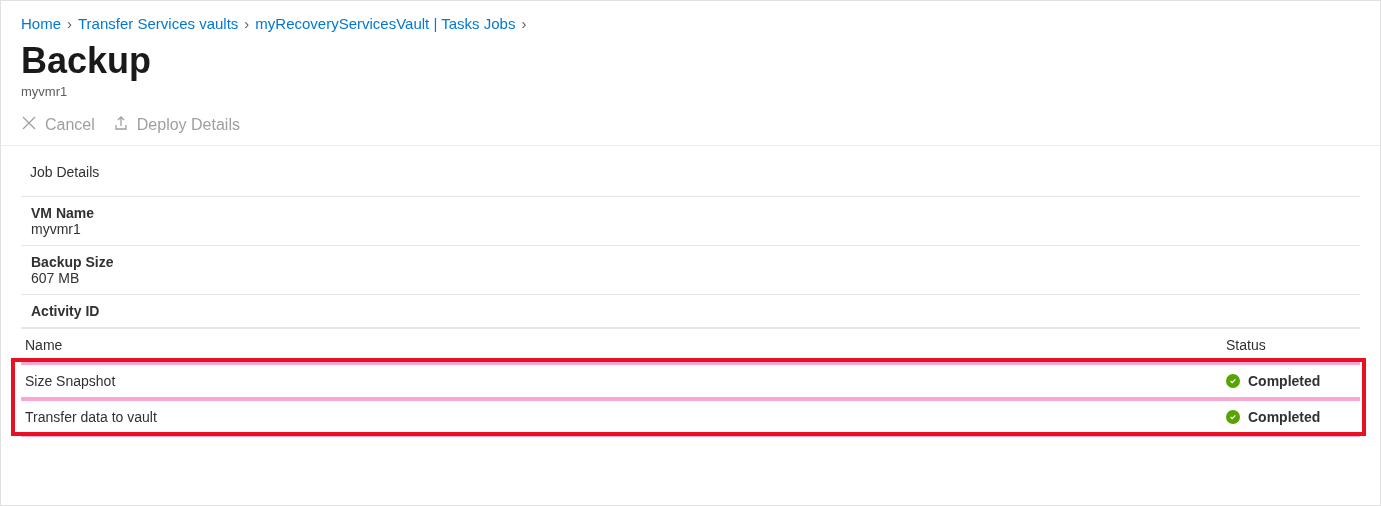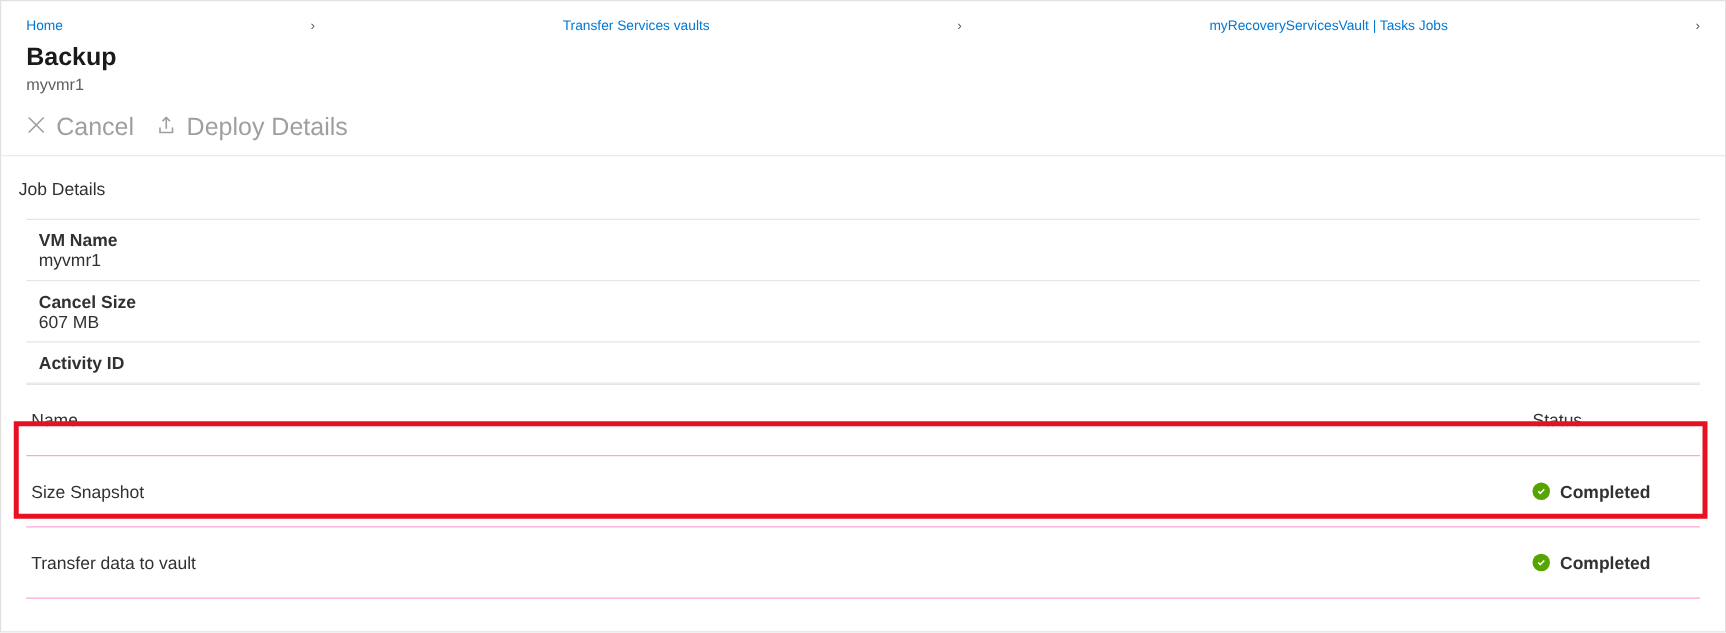--- a/index.html
+++ b/index.html
@@ -11,59 +11,58 @@
       border: 1px solid #e1e1e1;
       width: 1381px;
       height: 506px;
       overflow: hidden;
     }
     .container {
       padding: 0;
     }
     .breadcrumb {
       padding: 14px 20px 4px 20px;
-      font-size: 11px;
+      font-size: 15px;
       color: #0078d4;
       display: flex;
       align-items: center;
       gap: 6px;
-      justify-content: space-between;
     }
     .breadcrumb a { color: #0078d4; text-decoration: none; }
     .breadcrumb .sep { color: #605e5c; }
     .page-title {
-      font-size: 20px;
+      font-size: 36px;
       font-weight: 600;
       color: #1b1a19;
       padding: 4px 20px 0 20px;
     }
     .subtitle {
       font-size: 13px;
       color: #605e5c;
       padding: 2px 20px 12px 20px;
     }
     .toolbar {
       display: flex;
       gap: 18px;
       padding: 4px 20px 10px 20px;
       border-bottom: 1px solid #edebe9;
     }
     .toolbar-btn {
       display: flex;
       align-items: center;
       gap: 8px;
       color: #a19f9d;
-      font-size: 20px;
+      font-size: 16px;
       cursor: not-allowed;
       background: none;
       border: none;
     }
     .toolbar-btn svg { width: 16px; height: 16px; }
     .section-header {
-      padding: 18px 20px 16px 14px;
+      padding: 18px 20px 16px 29px;
       font-size: 14px;
       color: #323130;
     }
     .details-table {
       margin: 0 20px;
       border-top: 1px solid #e6e6e6;
     }
     .details-row {
       display: flex;
       border-bottom: 1px solid #e6e6e6;
@@ -81,22 +80,22 @@
       color: #323130;
     }
     .subtasks-section {
       position: relative;
     }
     .subtasks-table {
       margin: 0 20px;
     }
     .subtasks-header-row, .subtasks-row {
       display: flex;
-      border-bottom: 1px solid #f9a8d4;
-      padding: 20px 4px;
+      border-bottom: 4px solid #f9a8d4;
+      padding: 8px 4px;
       align-items: center;
     }
     .subtasks-header-row { border-top: 1px solid #e6e6e6; }
     .col-name { flex: 1; }
     .col-status { width: 130px; display: flex; align-items: center; gap: 8px; font-weight: bold; }
     .subtasks-header-row .col-name, .subtasks-header-row .col-status {
       font-weight: 400;
       color: #323130;
       font-size: 14px;
     }
@@ -159,21 +158,21 @@
   </div>
 
   <div class="section-header">Job Details</div>
 
   <div class="details-table">
     <div class="details-row">
       <div class="details-label">VM Name</div>
       <div class="details-value">myvmr1</div>
     </div>
     <div class="details-row">
-      <div class="details-label">Cancel Size</div>
+      <div class="details-label">Backup Size</div>
       <div class="details-value">607 MB</div>
     </div>
     <div class="details-row">
       <div class="details-label">Activity ID</div>
     </div>
   </div>
 
 
   <div class="subtasks-section">
     <div class="subtasks-table">

